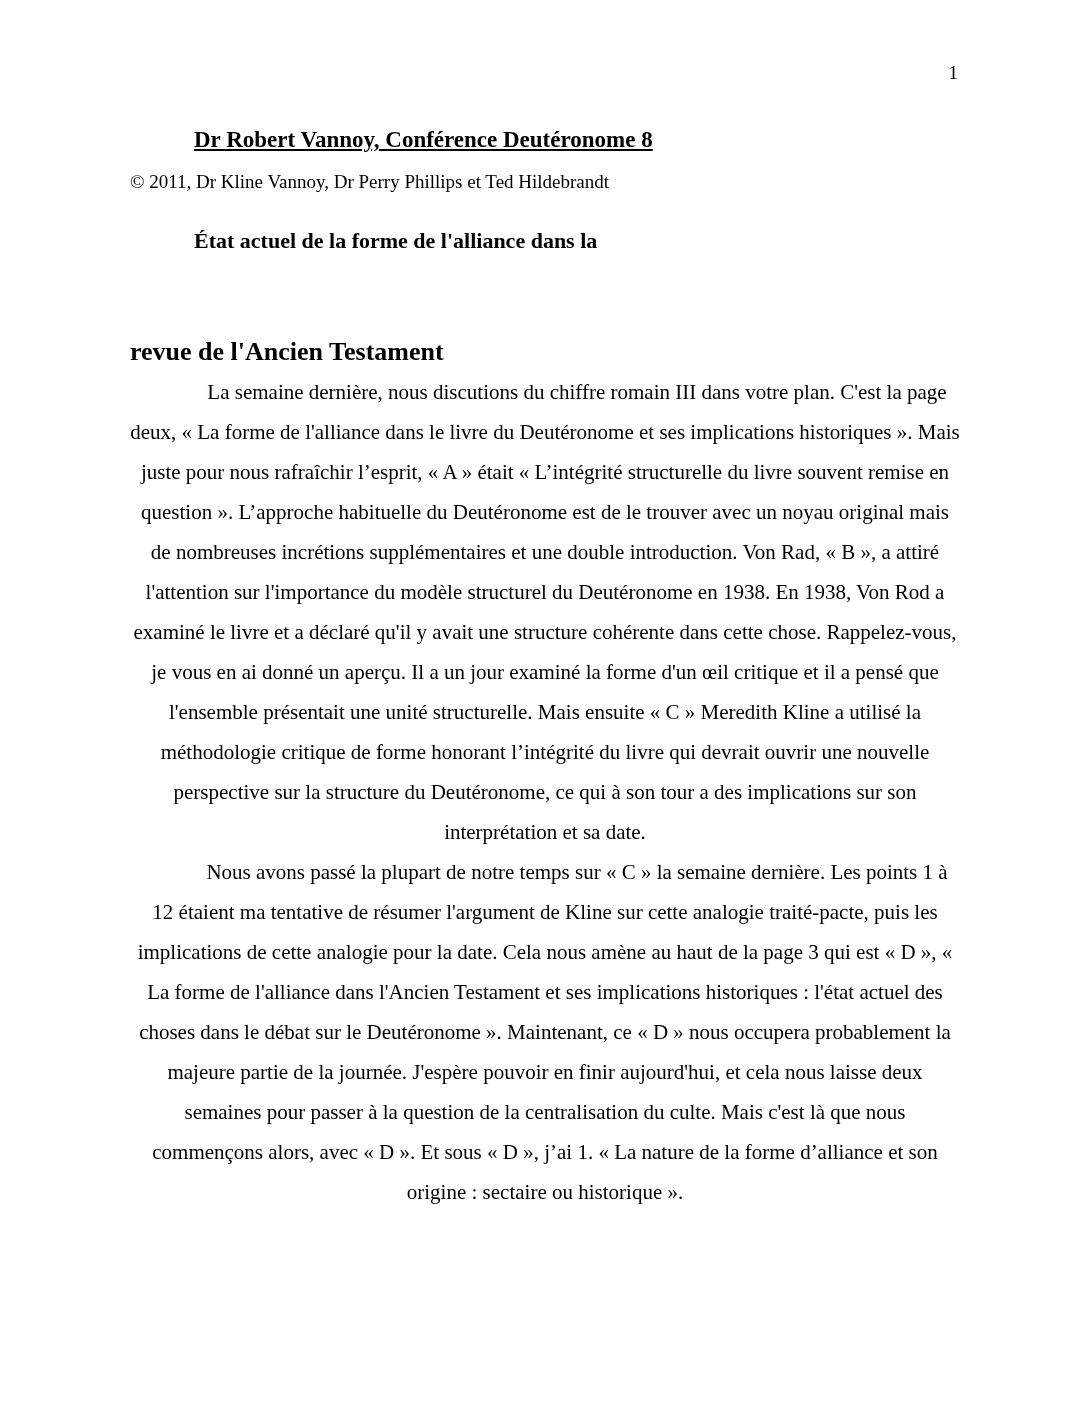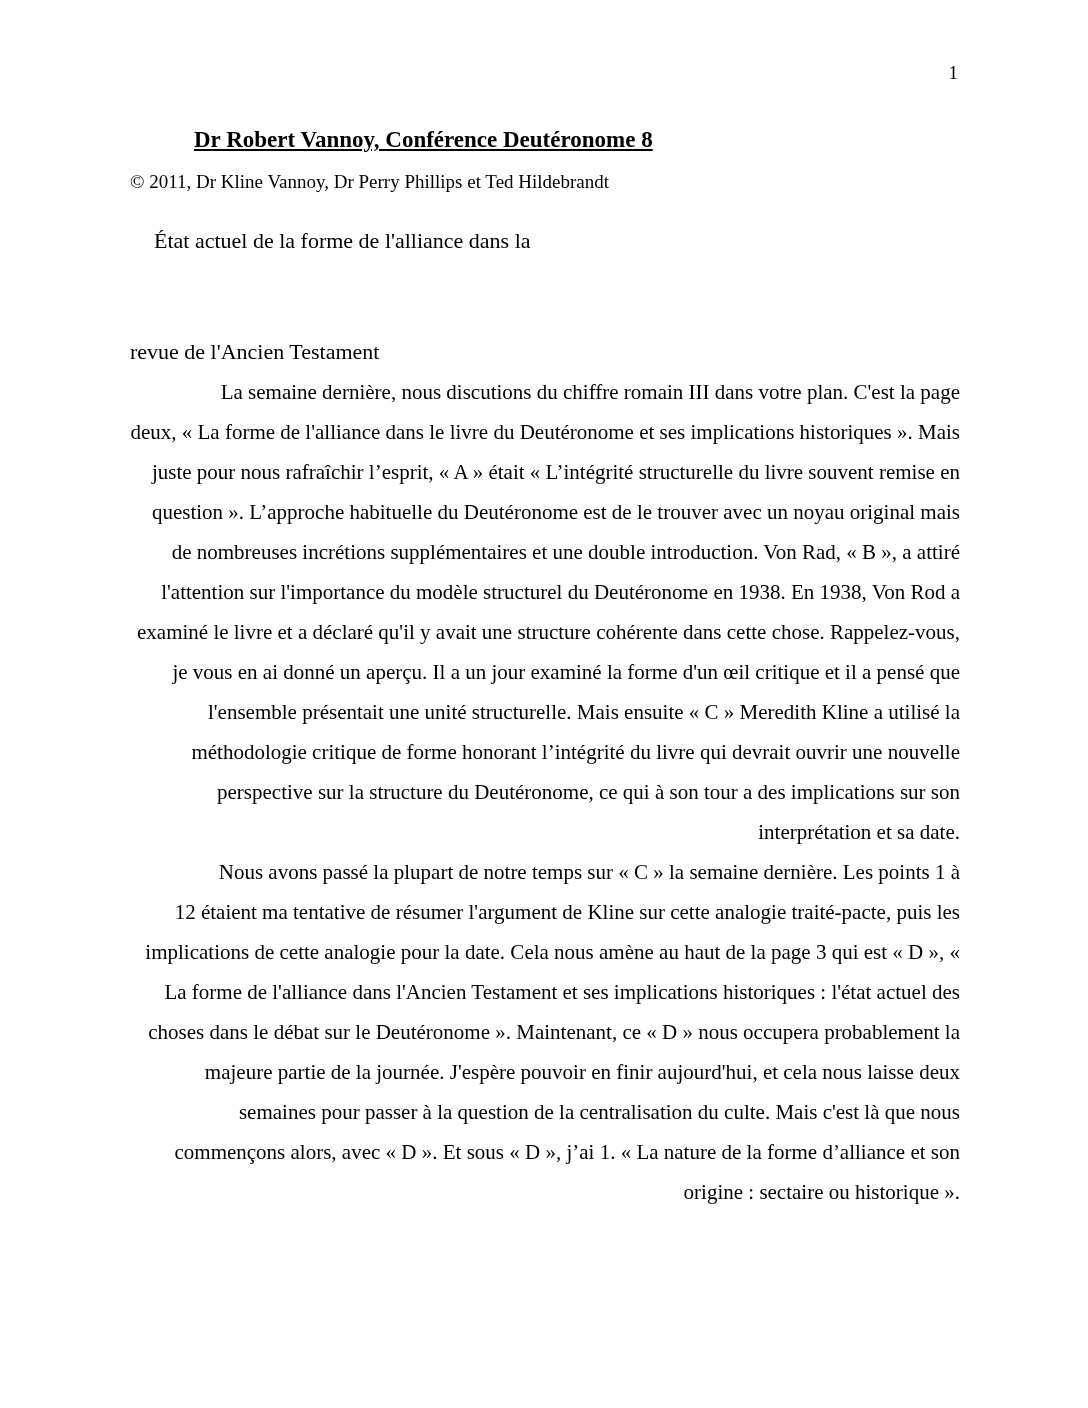--- a/index.html
+++ b/index.html
@@ -31,36 +31,37 @@
     font-weight: bold;
     line-height: 1.3;
     text-decoration: underline;
   }
   .copyright {
     margin: 0 0 0 0;
     font-size: 19px;
     line-height: 1.4;
   }
   .doc-subtitle {
-    margin: 32px 0 0 24px;
+    margin: 32px 0 0 64px;
     font-size: 22px;
-    font-weight: normal;
+    font-weight: bold;
     line-height: 1.3;
   }
   .subtitle-cont {
     margin: 76px 0 0 0;
-    font-size: 22px;
+    font-size: 26px;
     line-height: 40px;
+    font-weight: bold;
   }
   .body-para {
     margin: 0;
     font-size: 21px;
     line-height: 40px;
     text-indent: 64px;
-    text-align: right;
+    text-align: center;
   }
 </style>
 </head>
 <body>
 
 <div class="page">
 
   <div class="page-number">1</div>
 
   <h1 class="doc-title">Dr Robert Vannoy, Conférence Deutéronome 8</h1>

